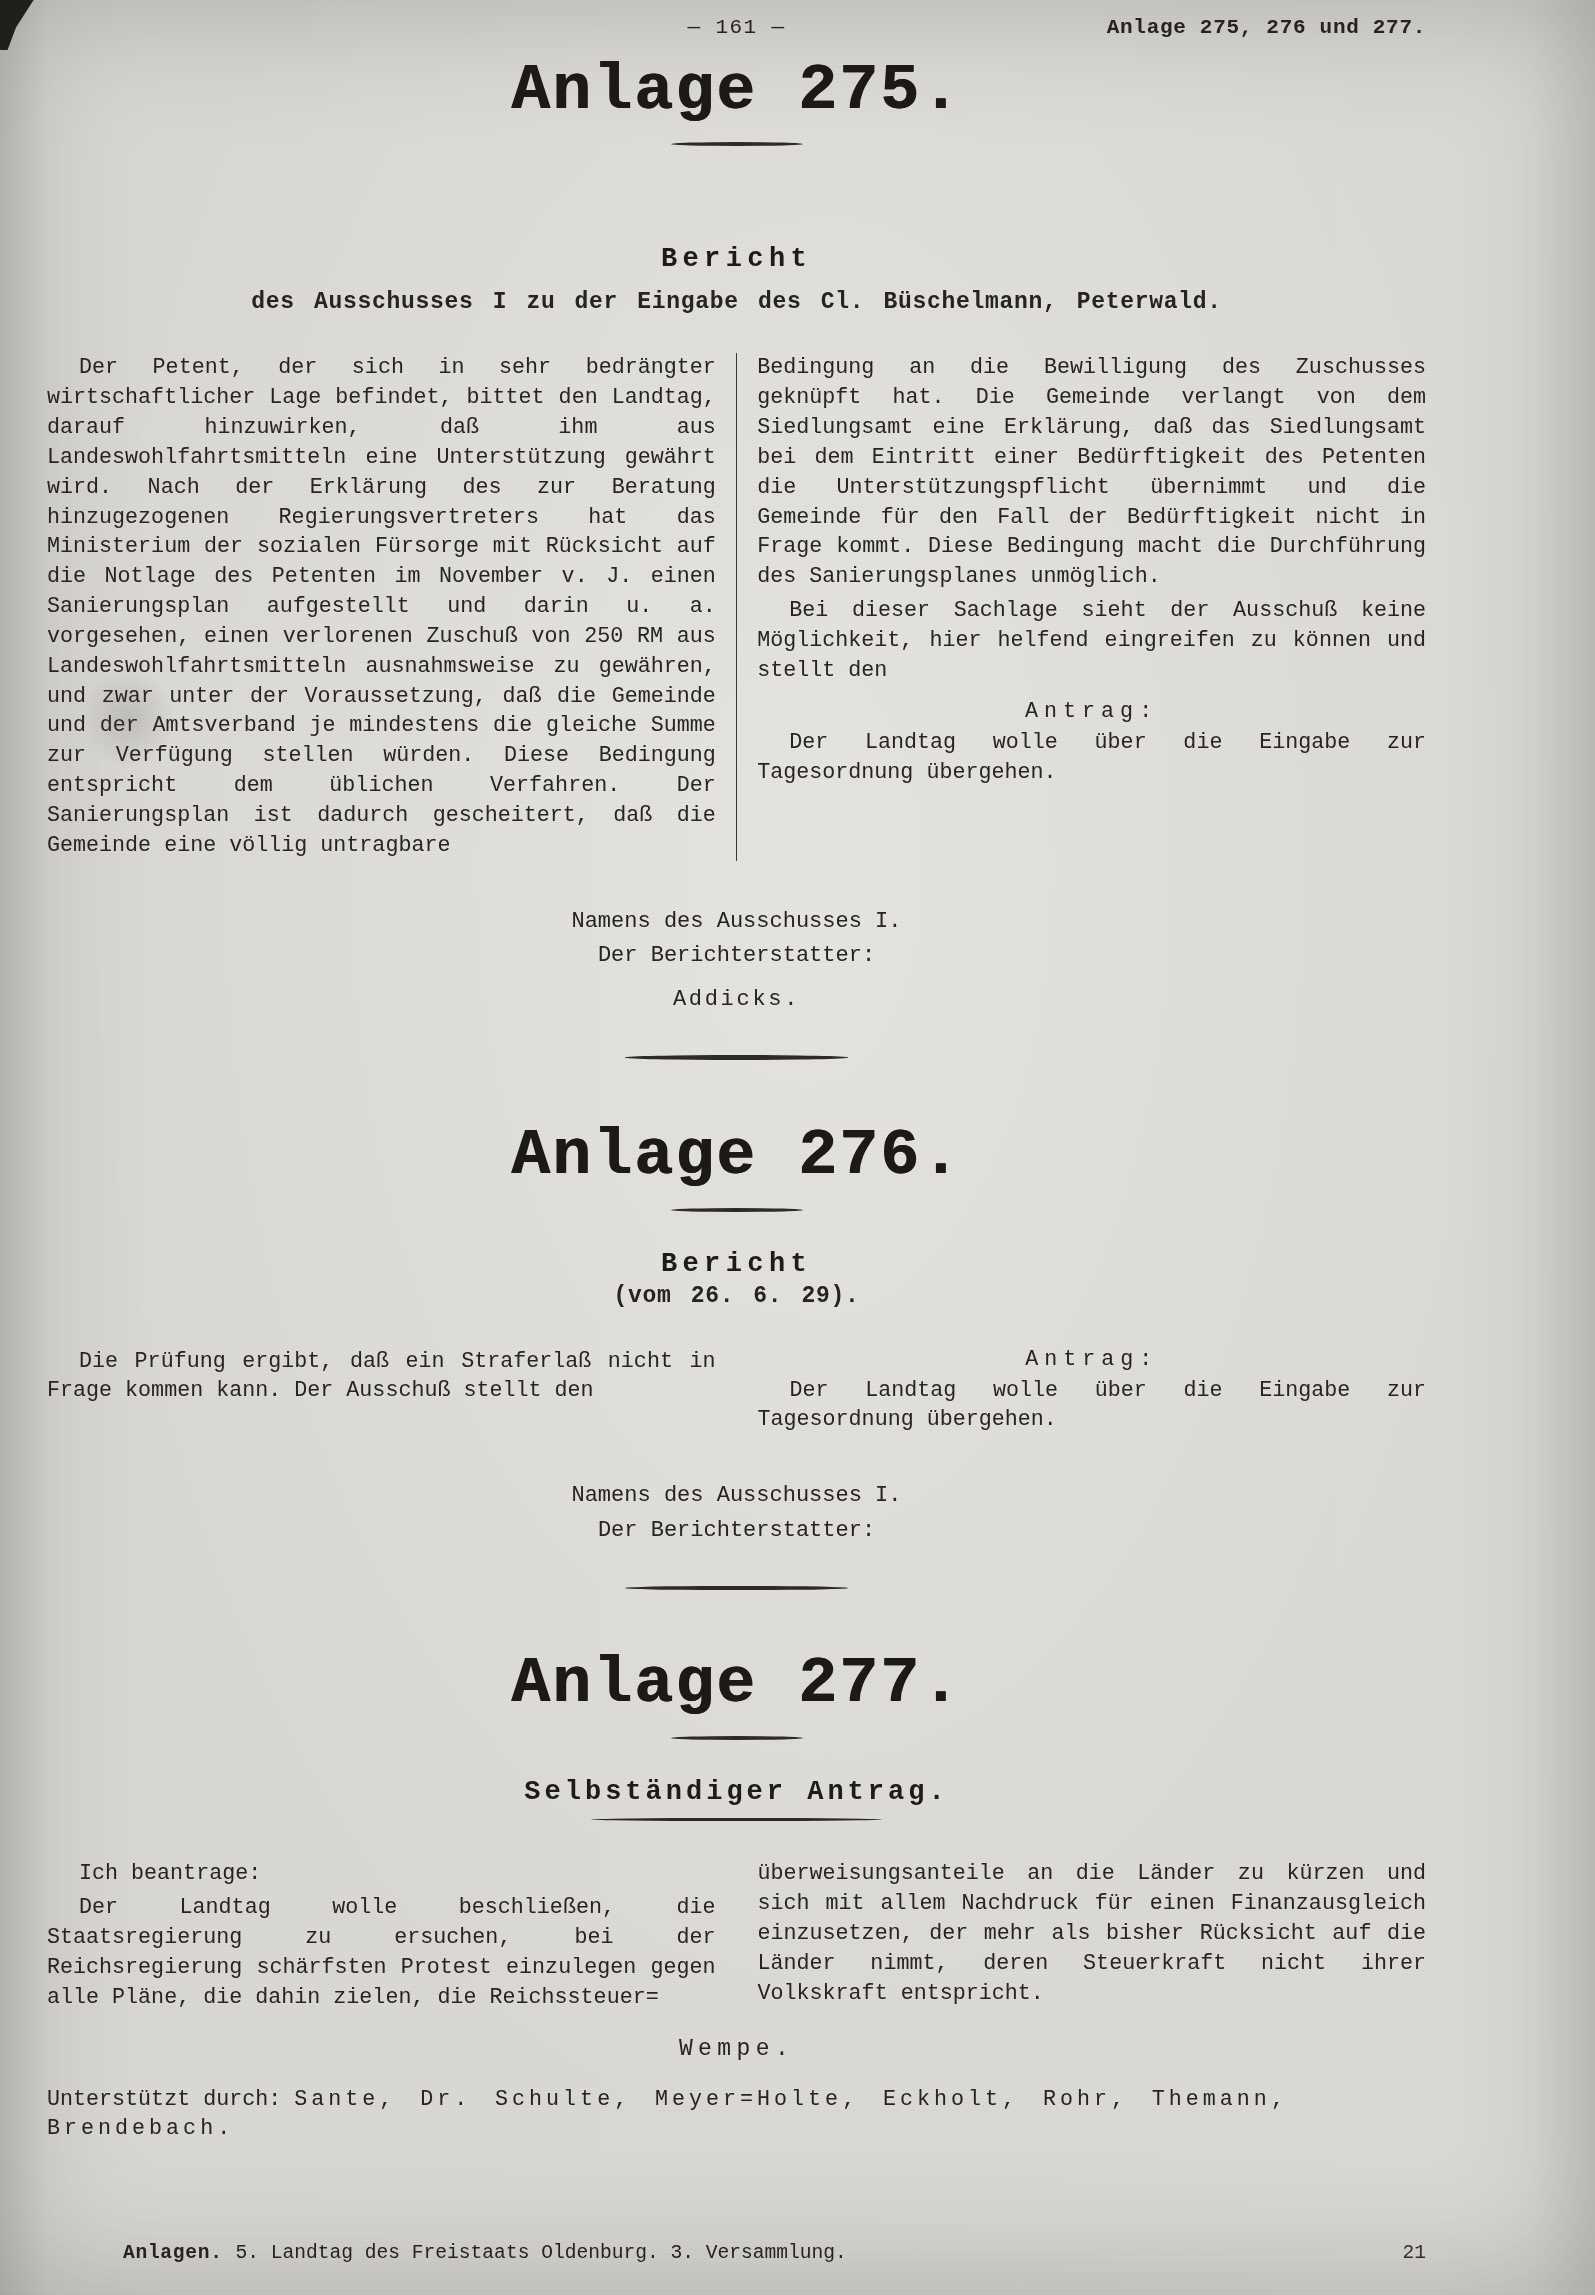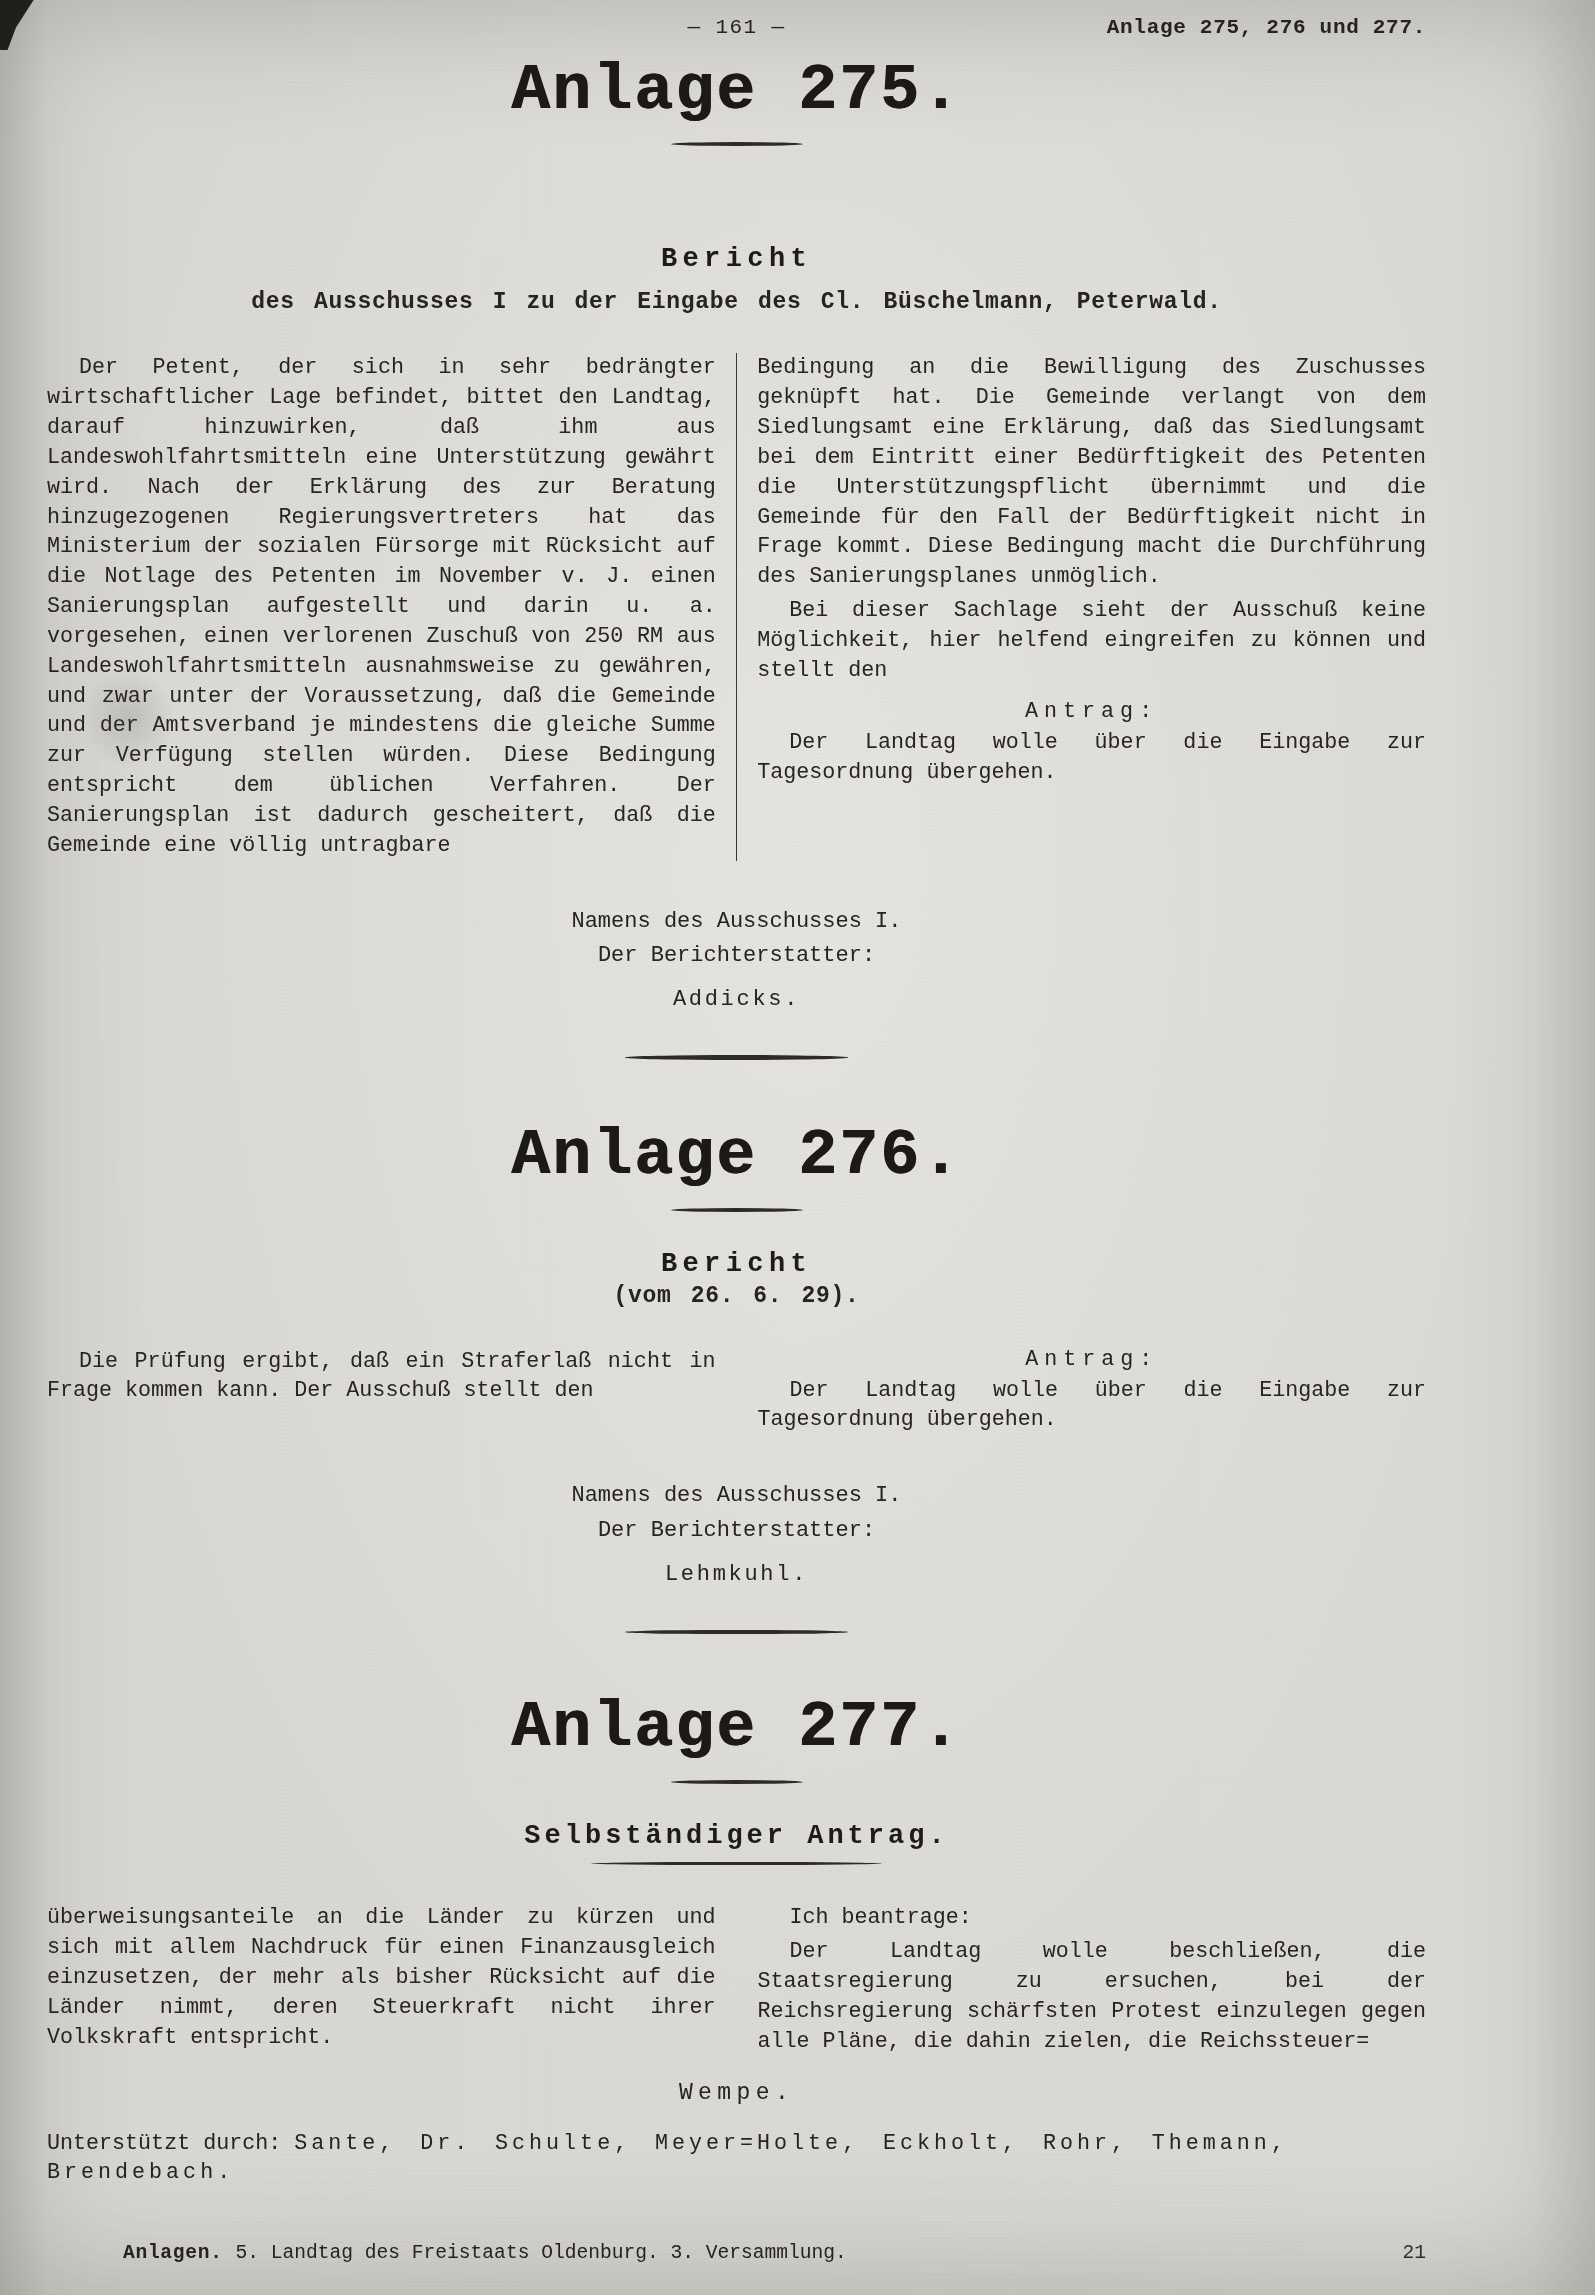--- a/index.html
+++ b/index.html
@@ -192,40 +192,39 @@
       </div>
       <div class="col" data-name="anlage-276-right-column">
         <p class="antrag-label" data-name="antrag-label" style="margin-top:0;">Antrag:</p>
         <p class="body indent antrag-text" data-name="antrag-text">Der Landtag wolle über die Eingabe zur Tagesordnung übergehen.</p>
       </div>
     </div>
 
     <div class="signature" data-name="anlage-276-signature">
       <p class="sig-line" data-name="signature-committee">Namens des Ausschusses I.</p>
       <p class="sig-line" data-name="signature-role">Der Berichterstatter:</p>
-      <p class="sig-name" data-name="signature-name">Lehmkuhl.</p>
     </div>
 
     <div class="swell long" data-name="section-divider-rule"></div>
   </section>
 
   <section data-name="anlage-277-section">
     <h1 class="anlage-title" data-name="anlage-277-title">Anlage 277.</h1>
     <div class="swell short" data-name="decorative-rule"></div>
 
     <h2 class="report-heading" data-name="anlage-277-report-heading">Selbständiger Antrag.</h2>
     <div class="swell medium" data-name="heading-underline-rule"></div>
 
     <div class="columns plain" data-name="anlage-277-body">
-      <div class="col" data-name="anlage-277-right-column">
-        <p class="body" data-name="body-paragraph">überweisungsanteile an die Länder zu kürzen und sich mit allem Nachdruck für einen Finanzausgleich einzusetzen, der mehr als bisher Rücksicht auf die Länder nimmt, deren Steuerkraft nicht ihrer Volkskraft entspricht.</p>
-      </div>
       <div class="col" data-name="anlage-277-left-column">
         <p class="intro-line" data-name="motion-intro">Ich beantrage:</p>
         <p class="body indent" data-name="body-paragraph">Der Landtag wolle beschließen, die Staatsregierung zu ersuchen, bei der Reichsregierung schärfsten Protest einzulegen gegen alle Pläne, die dahin zielen, die Reichssteuer=</p>
+      </div>
+      <div class="col" data-name="anlage-277-right-column">
+        <p class="body" data-name="body-paragraph">überweisungsanteile an die Länder zu kürzen und sich mit allem Nachdruck für einen Finanzausgleich einzusetzen, der mehr als bisher Rücksicht auf die Länder nimmt, deren Steuerkraft nicht ihrer Volkskraft entspricht.</p>
       </div>
     </div>
 
     <p class="proposer" data-name="proposer-name">Wempe.</p>
 
     <p class="supporters" data-name="supporters-line">
       <span data-name="supporters-label">Unterstützt durch:</span>
       <span class="names" data-name="supporters-names">Sante, Dr. Schulte, Meyer=Holte, Eckholt, Rohr, Themann, Brendebach.</span>
     </p>
   </section>

